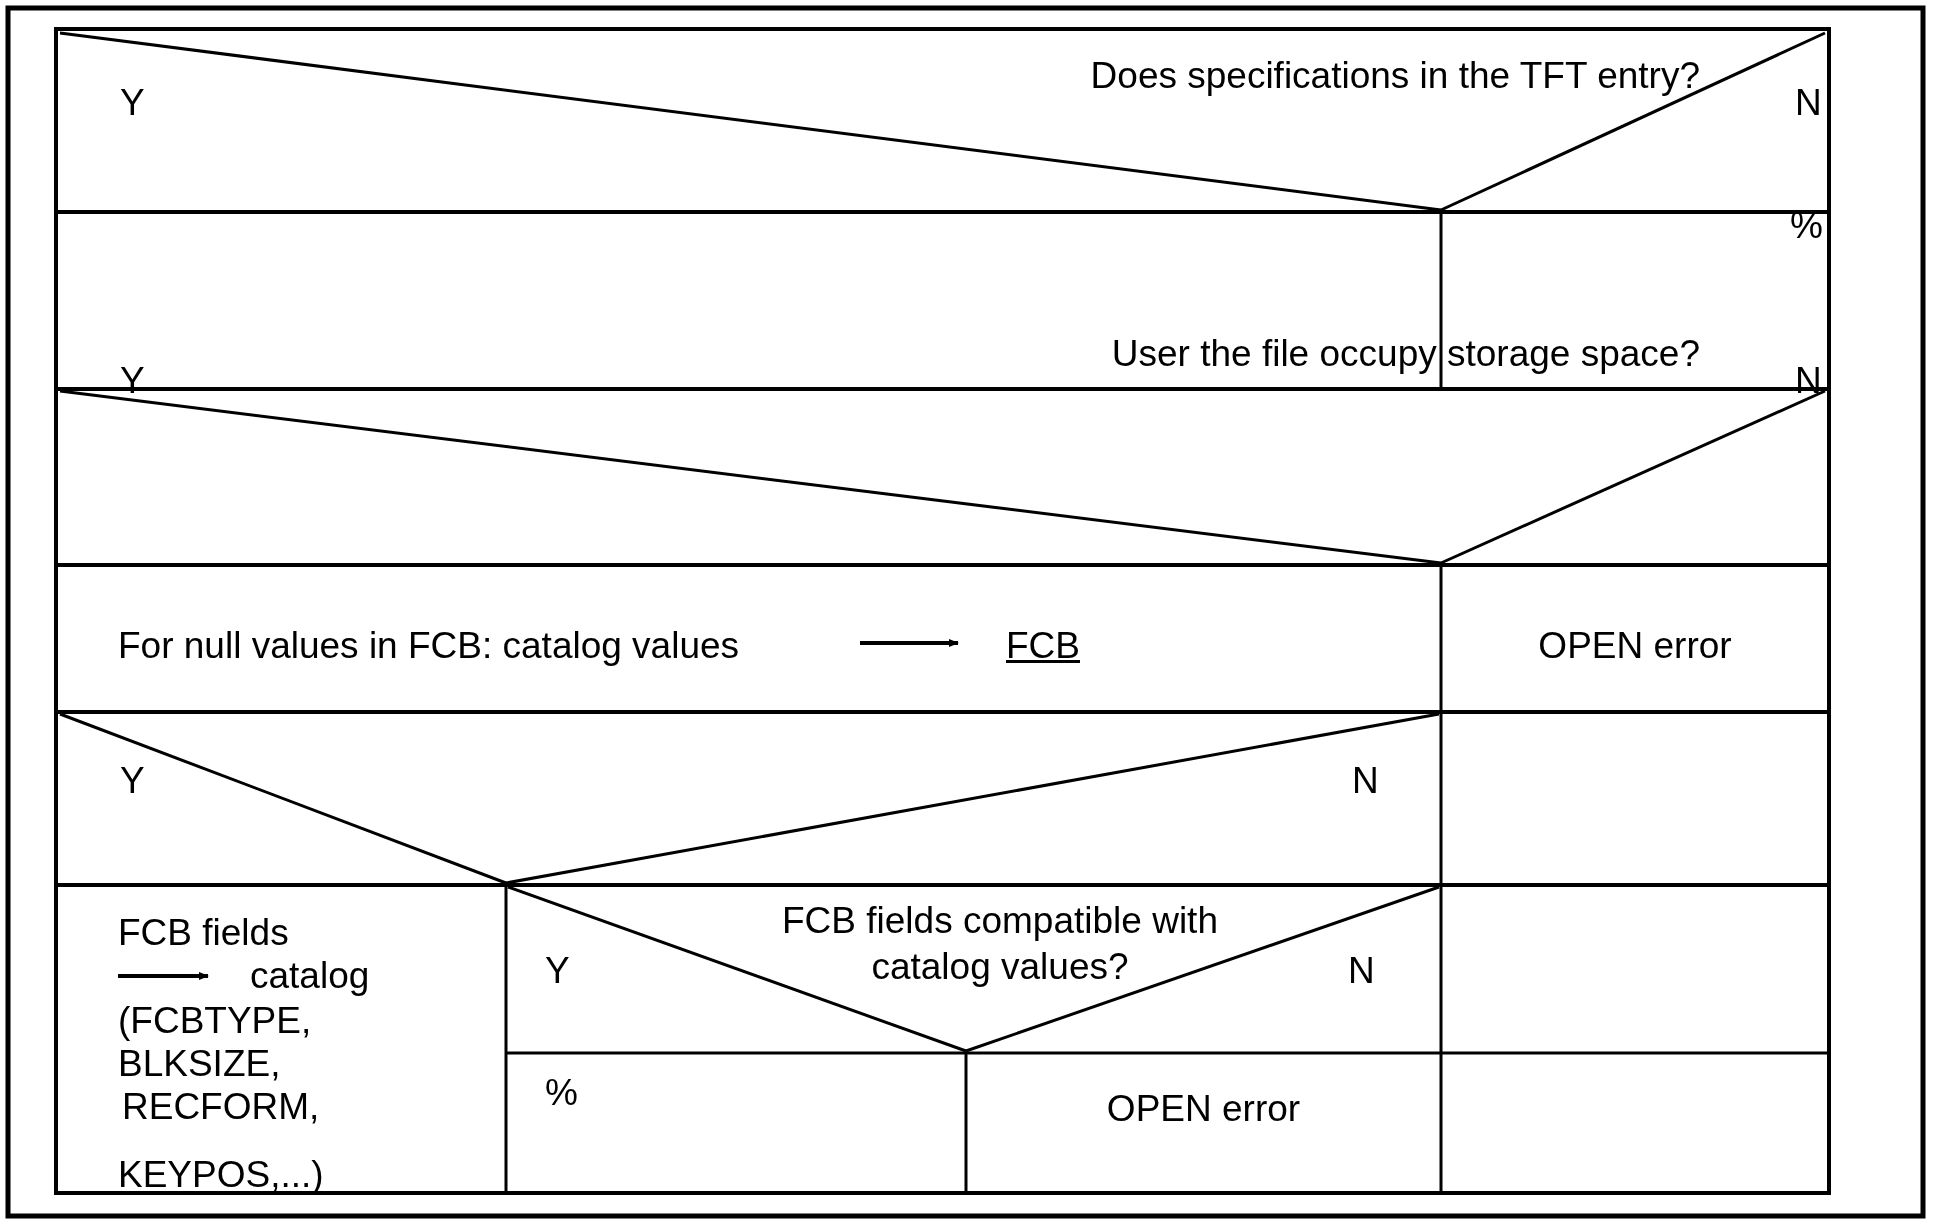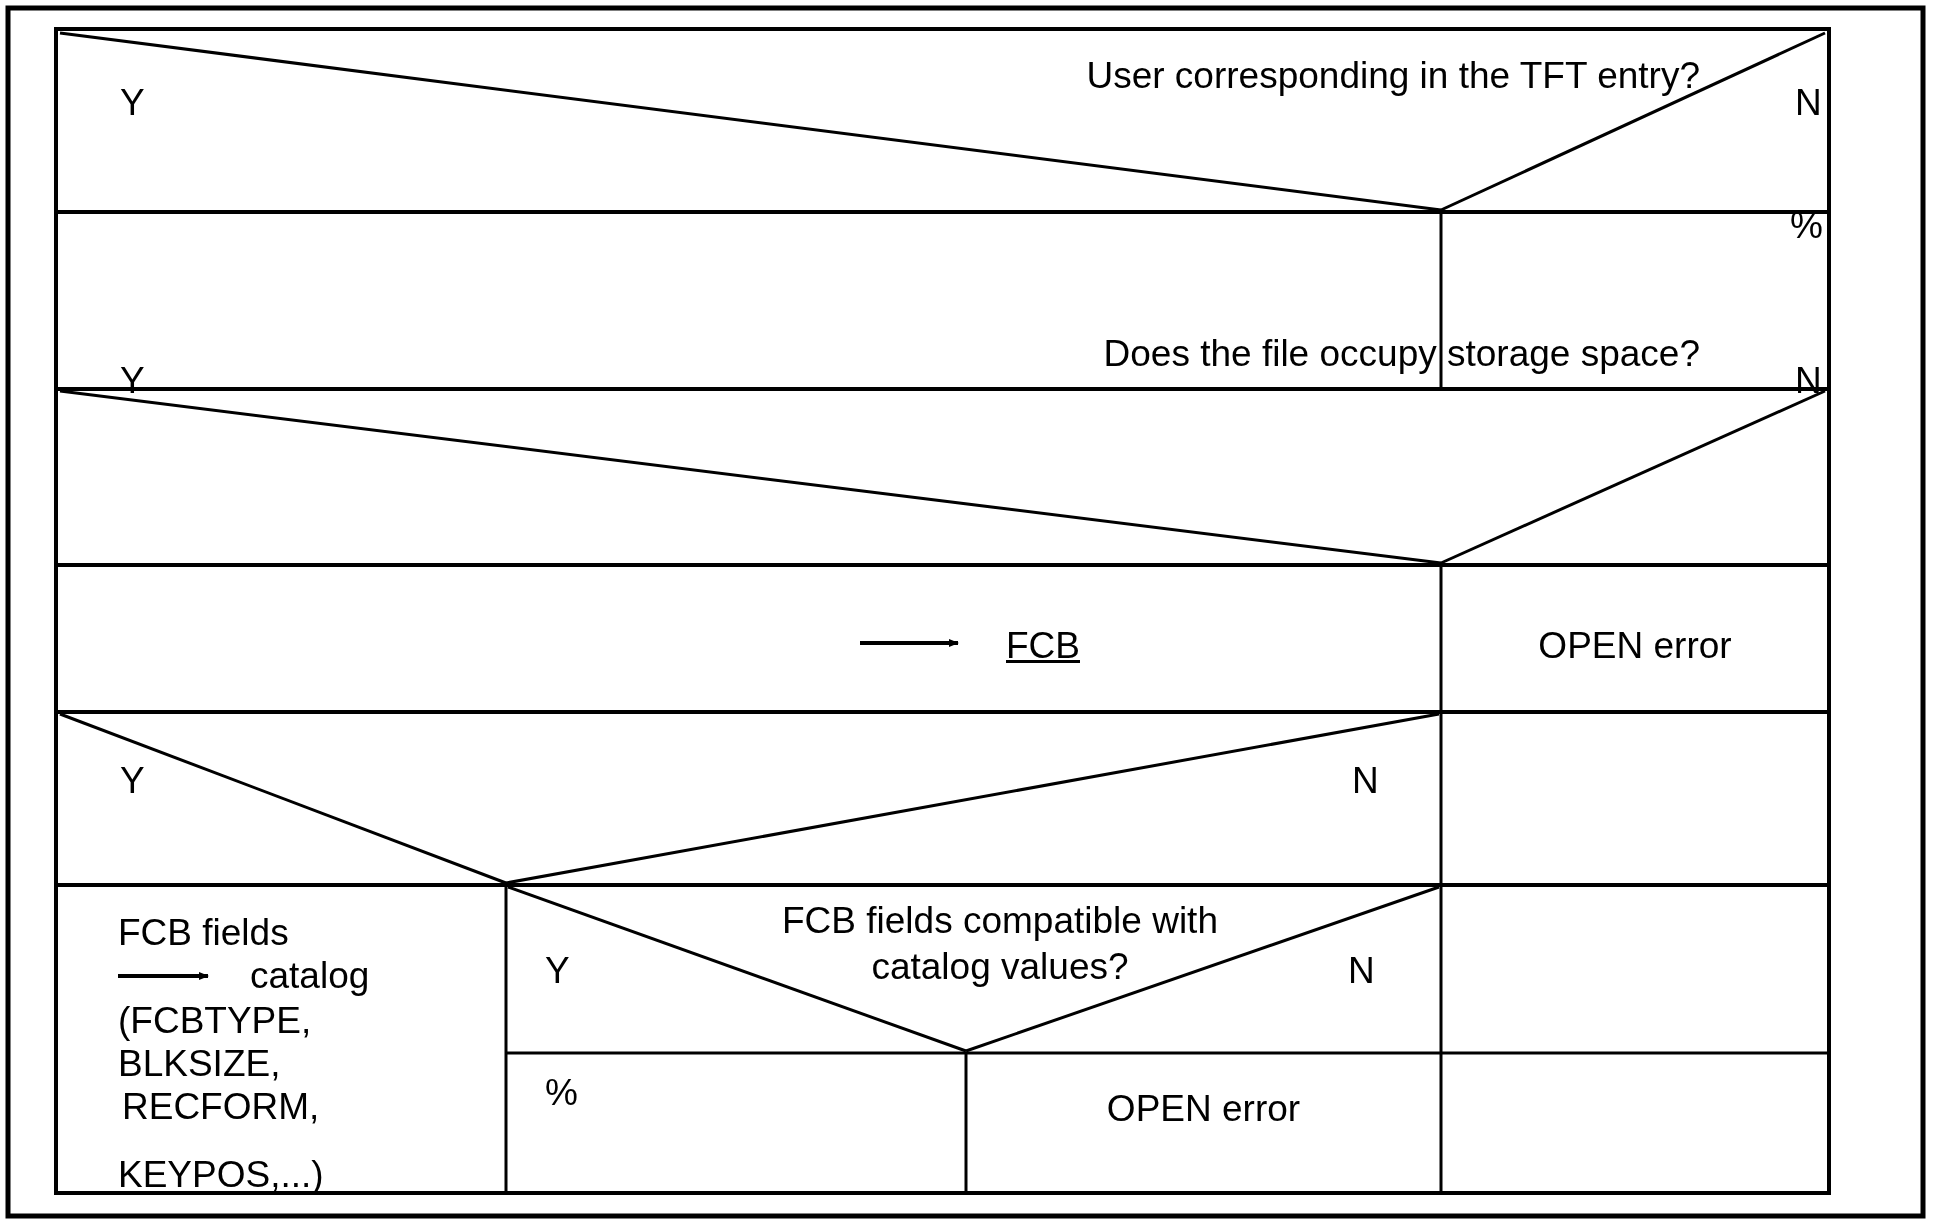--- a/index.html
+++ b/index.html
@@ -77,33 +77,34 @@
     <line x1="508" y1="887" x2="966" y2="1051" stroke="#000000" stroke-width="3"></line>
     <line x1="1439" y1="887" x2="966" y2="1051" stroke="#000000" stroke-width="3"></line>
 
     <line x1="860" y1="643" x2="958" y2="643" stroke="#000000" stroke-width="4" marker-end="url(#arrowhead)"></line>
 
     <line x1="118" y1="976" x2="208" y2="976" stroke="#000000" stroke-width="4" marker-end="url(#arrowhead)"></line>
   </svg>
 
   <div class="cell-text t-left" style="left:120px; top:82px;">Y</div>
 
-  <div class="cell-text t-right" style="left:500px; top:55px; width:1200px;">User corresponding in the TFT entry?</div>
+  <div class="cell-text t-right" style="left:500px; top:55px; width:1200px;">Does specifications in the TFT entry?</div>
 
   <div class="cell-text t-left" style="left:1795px; top:82px;">N</div>
 
 
   <div class="cell-text t-left" style="left:1790px; top:205px;">%</div>
 
   <div class="cell-text t-left" style="left:120px; top:360px;">Y</div>
 
-  <div class="cell-text t-right" style="left:520px; top:333px; width:1180px;">Does the file occupy storage space?</div>
+  <div class="cell-text t-right" style="left:520px; top:333px; width:1180px;">User the file occupy storage space?</div>
 
   <div class="cell-text t-left" style="left:1795px; top:360px;">N</div>
 
+  <div class="cell-text t-left" style="left:118px; top:625px;">For null values in FCB: catalog values</div>
 
   <div class="cell-text t-left" style="left:1006px; top:625px;text-decoration:underline;">FCB</div>
 
   <div class="cell-text t-center" style="left:1441px; top:625px; width:388px;">OPEN error</div>
 
   <div class="cell-text t-left" style="left:120px; top:760px;">Y</div>
 
 
   <div class="cell-text t-left" style="left:1352px; top:760px;">N</div>
 

